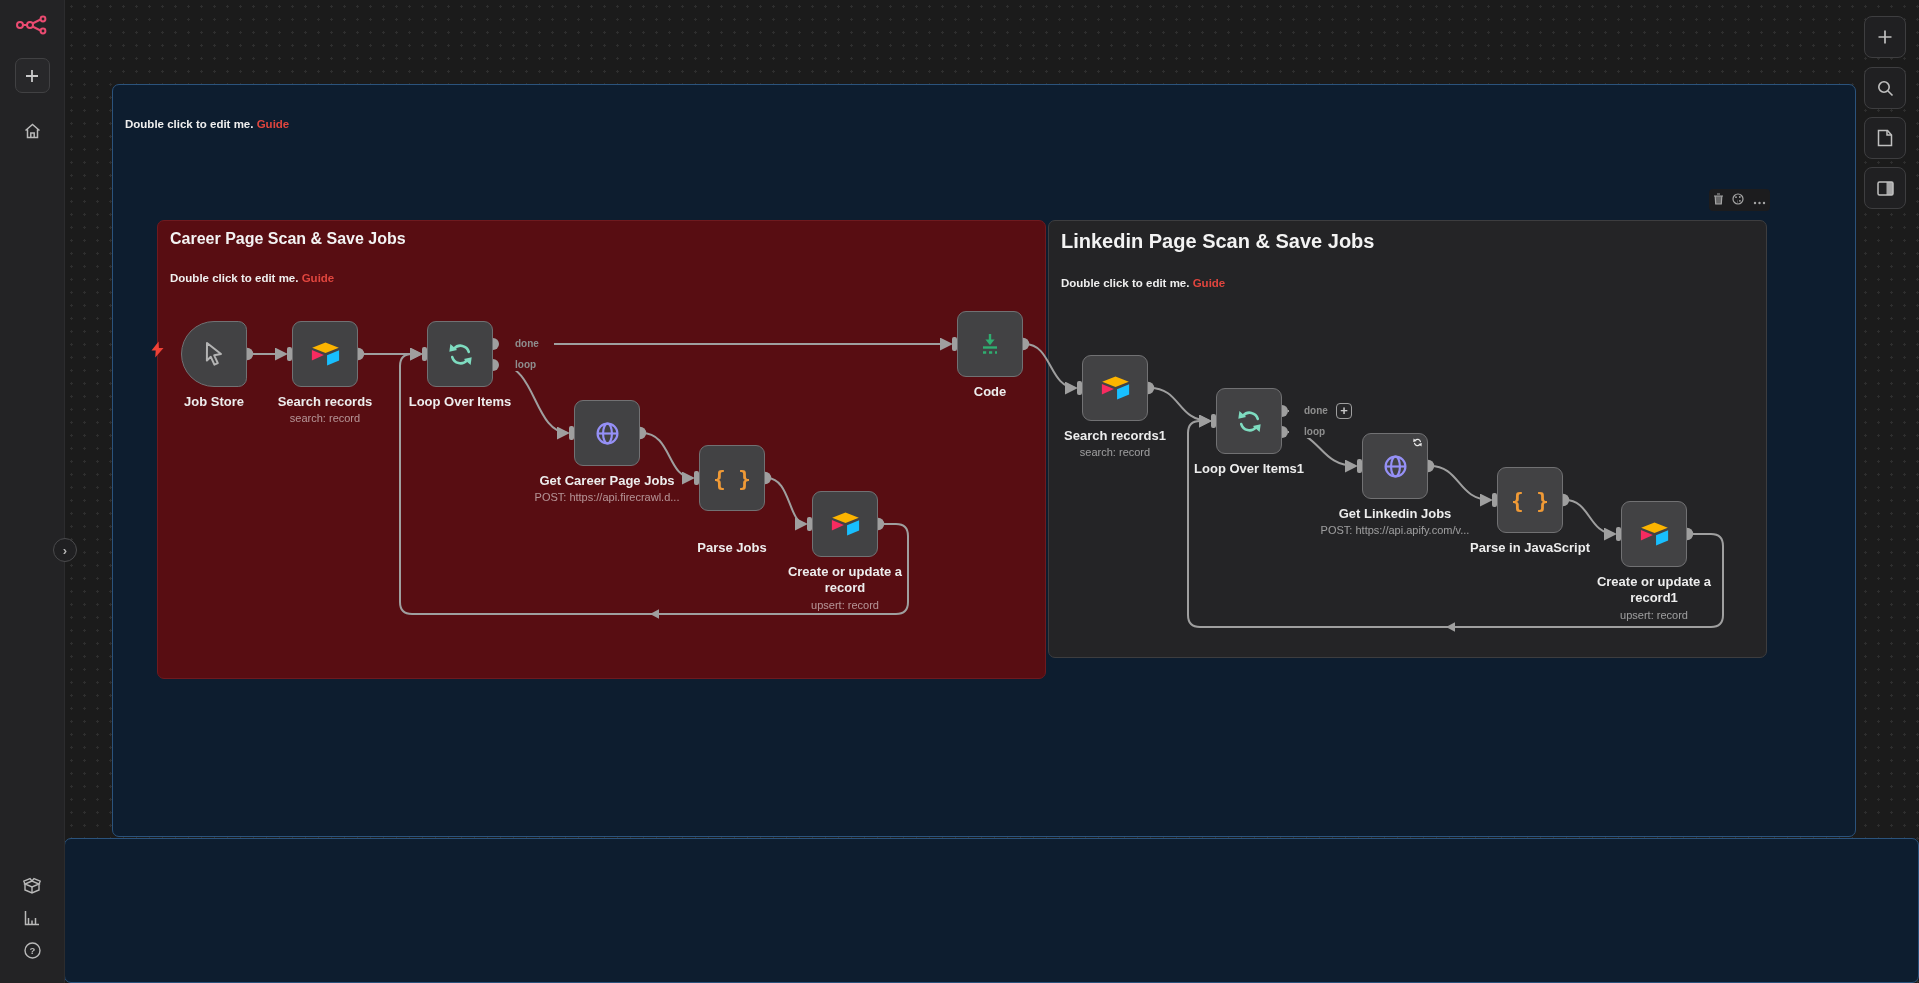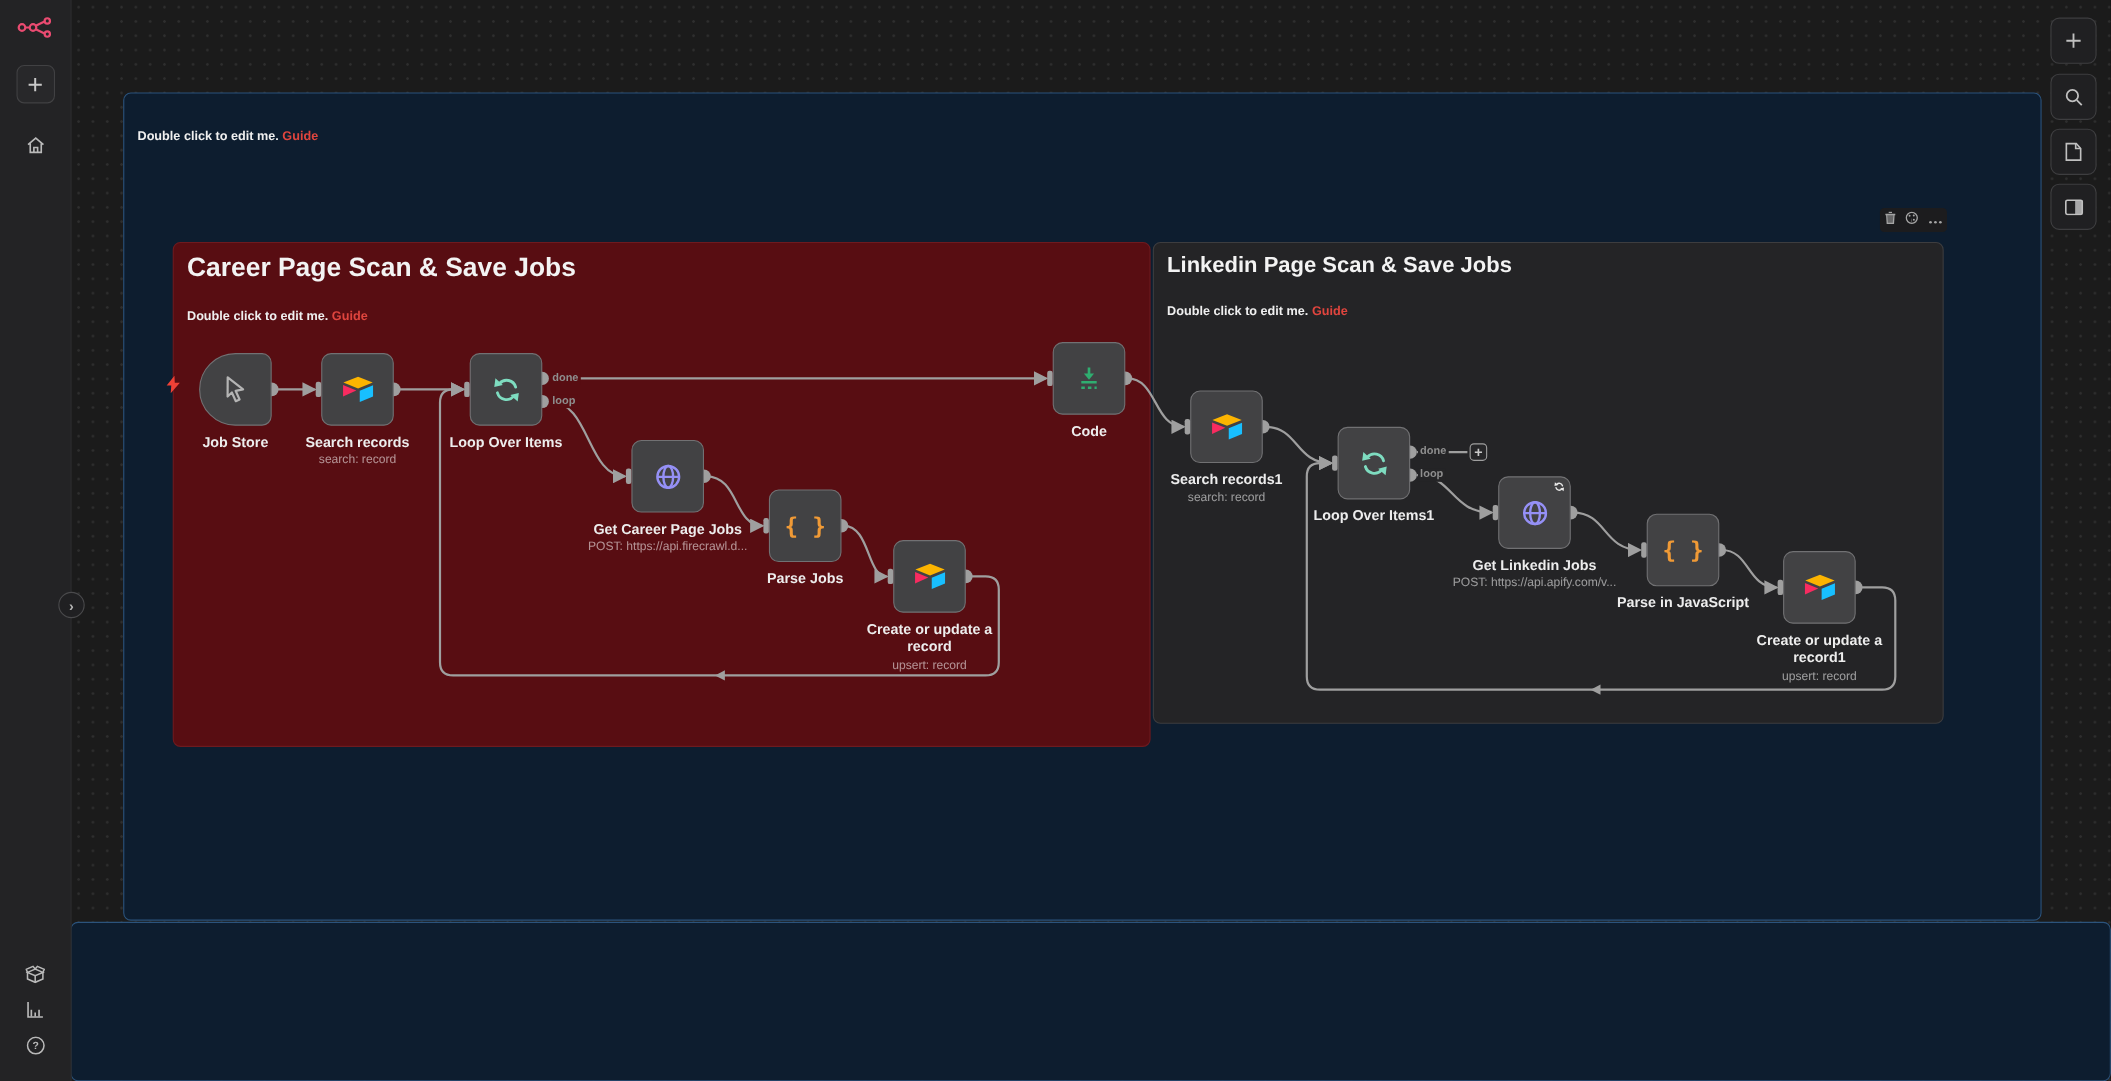--- a/index.html
+++ b/index.html
@@ -38,42 +38,42 @@
   #nodes{position:absolute;left:0;top:0;width:1919px;height:983px;z-index:3;pointer-events:none;}
   .node{position:absolute;width:66px;height:66px;background:#424244;border:1.6px solid #717173;
         border-radius:9px;box-sizing:border-box;display:flex;align-items:center;justify-content:center;
         pointer-events:auto;cursor:pointer;}
   .node.trigger{border-radius:34px 9px 9px 34px;}
   .node .badge{position:absolute;right:4px;top:3px;line-height:0;}
   .node-label{position:absolute;width:150px;text-align:center;color:#ededed;font-size:13px;
               font-weight:bold;line-height:1.25;pointer-events:auto;}
   .node-sub{font-size:11px;font-weight:normal;color:rgba(255,255,255,.55);margin-top:2px;}
   .port-label{position:absolute;font-size:10px;font-weight:bold;color:#8e8e8e;line-height:12px;
-              padding:0 2px;pointer-events:auto;}
+              padding:0 15px;pointer-events:auto;}
   .plus-btn{position:absolute;width:16px;height:16px;border:1.6px solid #9f9f9f;border-radius:4px;
             background:#262628;color:#c9c9c9;font-size:13px;line-height:13px;text-align:center;
             font-weight:bold;box-sizing:border-box;pointer-events:auto;cursor:pointer;}
   #bolt{position:absolute;z-index:4;line-height:0;}
   
   #sticky-toolbar{position:absolute;left:1709px;top:189px;width:61px;height:22px;background:#1c1c1e;
                   border-radius:4px;display:flex;align-items:center;justify-content:space-around;
                   z-index:12;color:#a5a5a5;cursor:pointer;}
 </style>
 </head>
 <body>
 
 <div id="canvas"></div>
 
 <div class="sticky" style="left: 112px; top: 84px; width: 1744px; height: 753px; background: rgb(13, 29, 47); border-color: rgb(43, 83, 124);">
   <div class="body"><span>Double click to edit me.</span>
     <a href="#" style="color:#e0453e">Guide</a></div>
 </div>
 <div class="sticky" style="left: 64px; top: 838px; width: 1855px; height: 145px; background: rgb(13, 29, 47); border-color: rgb(43, 83, 124);"></div>
 <div class="sticky" style="left: 157px; top: 220px; width: 889px; height: 459px; background: rgb(88, 13, 18); border-color: rgb(110, 26, 31);">
-  <h2 style="font-size:24px">Career Page Scan &amp; Save Jobs</h2>
+  <h2 style="font-size:16px">Career Page Scan &amp; Save Jobs</h2>
   <div class="body"><span>Double click to edit me.</span>
     <a href="#" style="color:#e0453e">Guide</a></div>
 </div>
 <div class="sticky" style="left: 1048px; top: 220px; width: 719px; height: 438px; background: rgb(36, 36, 38); border-color: rgb(61, 61, 63);">
   <h2 style="font-size:20px">Linkedin Page Scan &amp; Save Jobs</h2>
   <div class="body"><span>Double click to edit me.</span>
     <a href="#" style="color:#e0453e">Guide</a></div>
 </div>
 
 <svg id="wires" width="1919" height="983">
@@ -160,21 +160,21 @@
             <line x1="5.4" y1="15" x2="24.6" y2="15"></line>
           </g>
         </svg></span>
     </div>
     <div class="node-label" style="left: 532px; top: 473px;">Get Career Page Jobs<div class="node-sub">POST: https://api.firecrawl.d...</div></div>
     <div class="node" style="left: 699px; top: 445px;">
       <span style="line-height:0"><svg width="34" height="30" viewBox="0 0 34 30">
           <text x="17" y="22.5" text-anchor="middle" font-size="21" font-weight="bold" fill="#f09a36" font-family="DejaVu Sans Mono, monospace">{ }</text>
         </svg></span>
     </div>
-    <div class="node-label" style="left: 657px; top: 518px; text-align: center;">Parse Jobs</div>
+    <div class="node-label" style="left: 657px; top: 540px; text-align: center;">Parse Jobs</div>
     <div class="node" style="left: 812px; top: 491px;">
       <span style="line-height:0"><svg width="31" height="27" viewBox="0 0 100 85">
           <path d="M50 4 93 21 50 38 7 21Z" fill="#fcb400"></path>
           <path d="M55 45 94 29 94 62 55 78Z" fill="#18bfff"></path>
           <path d="M6 28 45 44 6 62Z" fill="#f82b60"></path>
         </svg></span>
     </div>
     <div class="node-label" style="left: 770px; top: 564px;">Create or update a record<div class="node-sub">upsert: record</div></div>
     <div class="node" style="left: 957px; top: 311px;">
       <span style="line-height:0"><svg width="30" height="30" viewBox="0 0 30 30">

